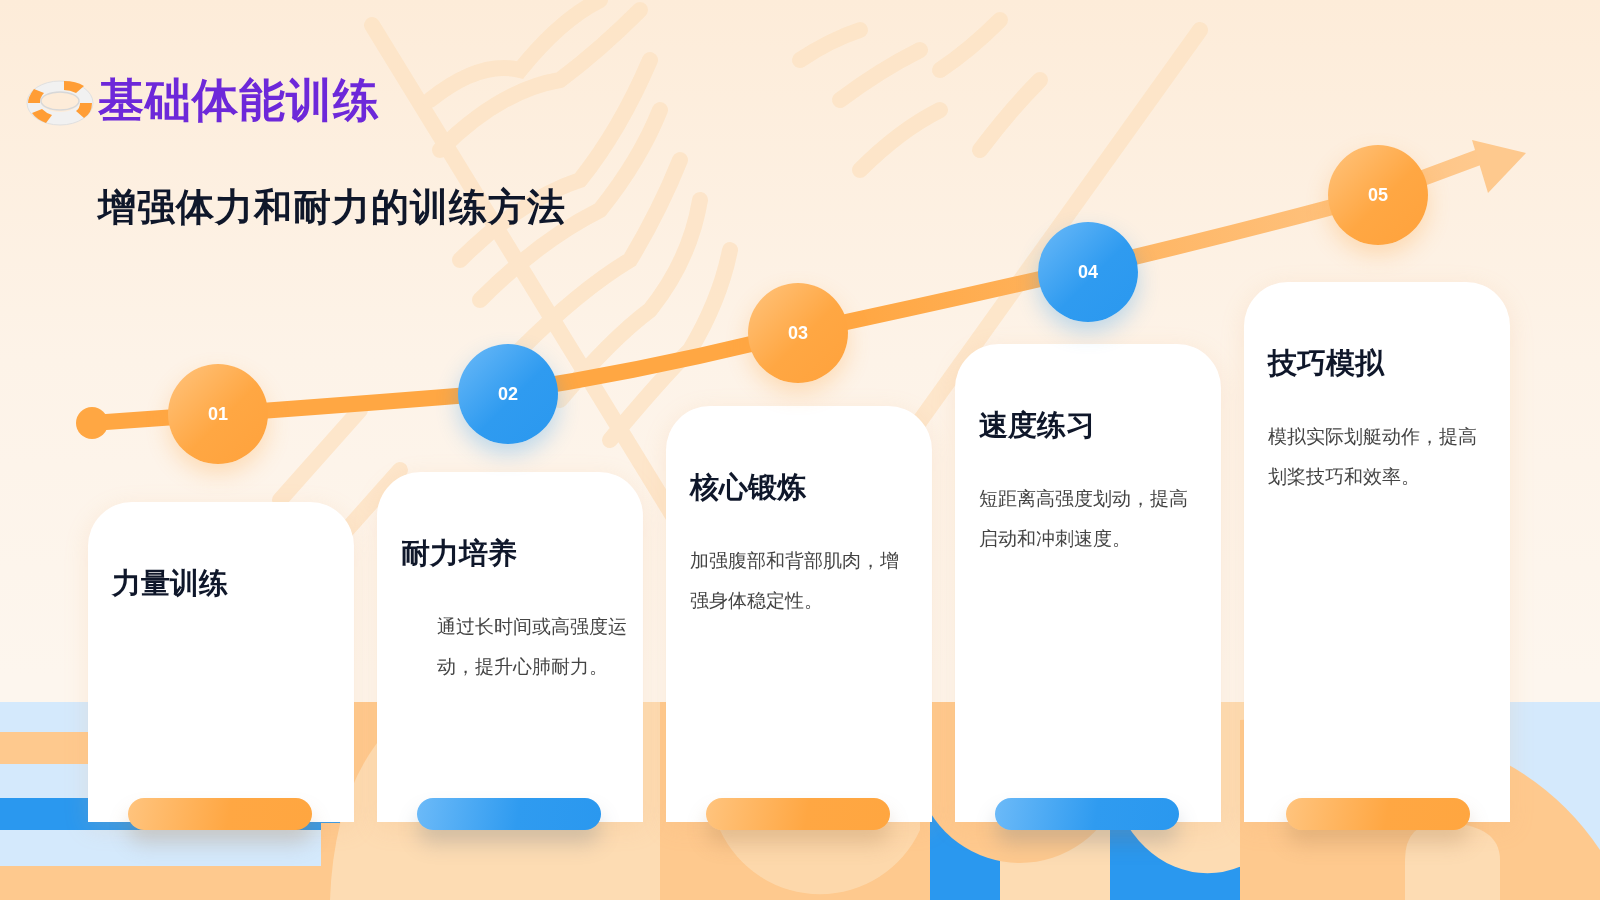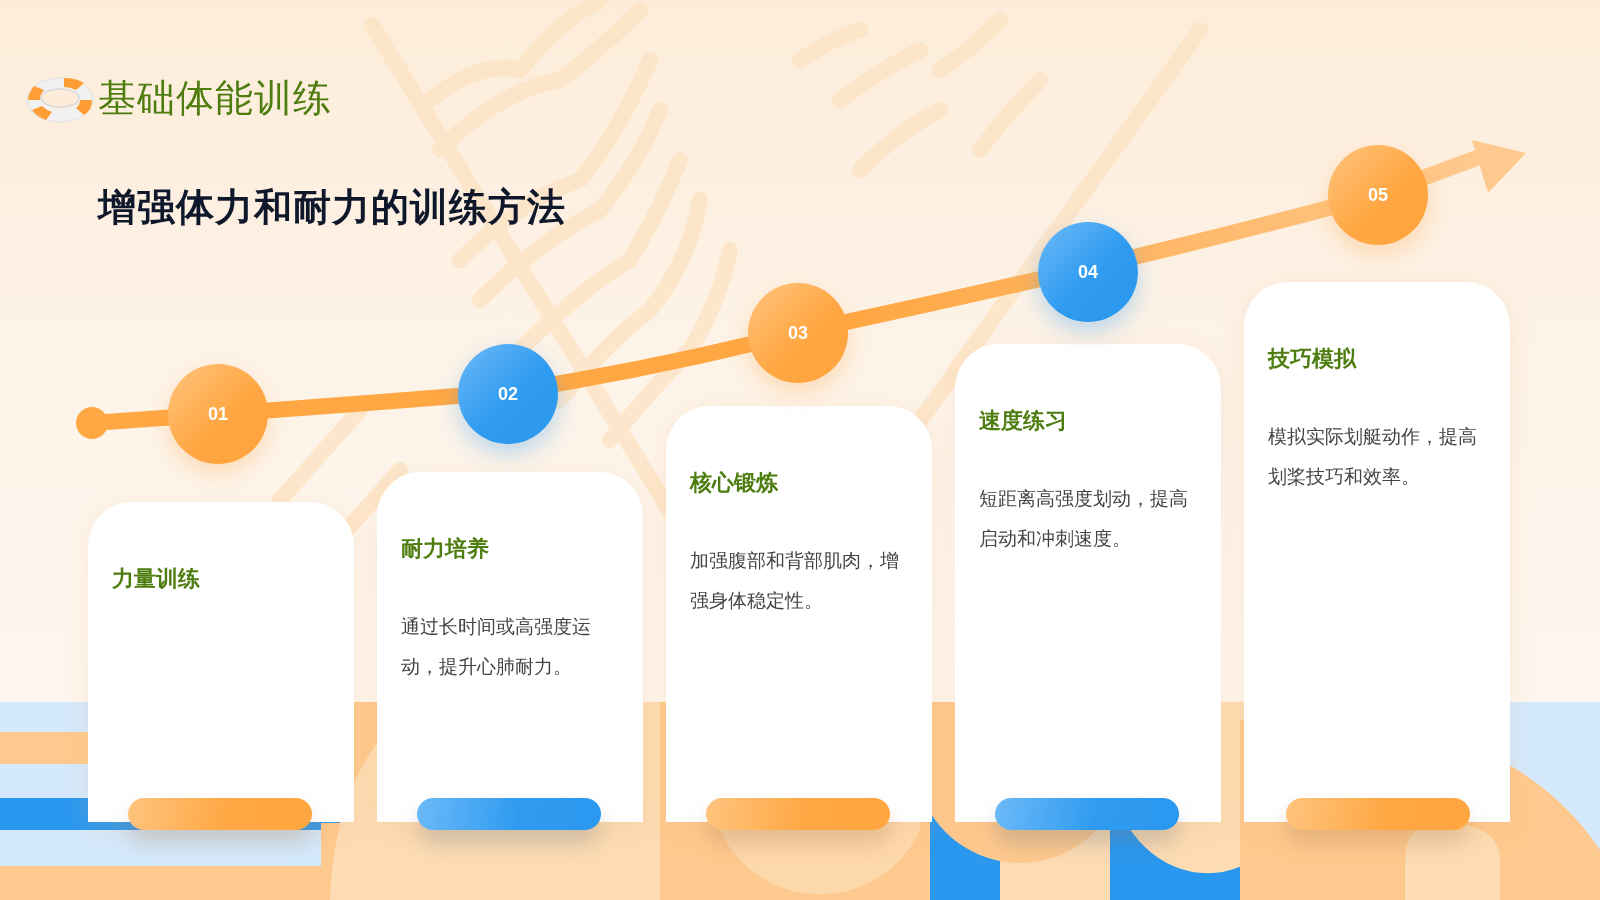--- a/index.html
+++ b/index.html
@@ -8,40 +8,40 @@
     position: relative;
     font-family: "DejaVu Sans", "Liberation Sans", sans-serif;
     background: linear-gradient(180deg, #fdecd9 0%, #fdf3e8 40%, #fdf6ee 75%, #fdf6ee 100%);
   }
   .bg-deco { position: absolute; inset: 0; pointer-events: none; }
 
   .bottom-band { position: absolute; left: 0; top: 702px; width: 1600px; height: 198px; overflow: hidden; }
 
   .title-row { position: absolute; left: 24px; top: 70px; display: flex; align-items: center; gap: 2px; }
   .lifebuoy { width: 72px; height: 56px; }
-  .main-title { font-size: 38px; font-weight: normal; color: #4d7c0f; letter-spacing: 1px; }
+  .main-title { font-size: 46px; font-weight: bold; color: #6d28d9; letter-spacing: 1px; }
   .subtitle { position: absolute; left: 98px; top: 182px; font-size: 38px; font-weight: bold; color: #0f172a; letter-spacing: 1px; }
 
   .timeline { position: absolute; left: 0; top: 0; width: 1600px; height: 900px; pointer-events: none; }
 
   .step-num {
     position: absolute; width: 100px; height: 100px; border-radius: 50%;
     display: flex; align-items: center; justify-content: center;
     color: #fff; font-size: 18px; font-weight: bold;
     font-family: "Liberation Sans", sans-serif;
   }
   .step-num.orange { background: linear-gradient(135deg, #ffc47e 0%, #ffa743 55%, #ffa23c 100%); box-shadow: 0 10px 22px rgba(255,167,67,0.30); }
   .step-num.blue { background: linear-gradient(135deg, #6cbaf8 0%, #2f9bf0 55%, #2a98ef 100%); box-shadow: 0 10px 22px rgba(42,152,239,0.30); }
 
   .card {
     position: absolute; width: 266px; background: #fff;
     border-radius: 44px 44px 0 0;
     box-shadow: 0 6px 24px rgba(240,170,110,0.18);
   }
-  .card-title { position: absolute; left: 24px; font-size: 22px; font-weight: bold; color: #4d7c0f; }
+  .card-title { position: absolute; left: 24px; font-size: 29px; font-weight: bold; color: #0f172a; }
   .card-desc { position: absolute; left: 24px; width: 222px; font-size: 19px; line-height: 40px; color: #444; }
 
   .pill {
     position: absolute; width: 184px; height: 32px; border-radius: 16px;
   }
   .pill.orange { background: linear-gradient(100deg, #ffc47e 0%, #ffa743 55%, #ffa640 100%); box-shadow: 0 14px 20px rgba(160,120,80,0.25); }
   .pill.blue { background: linear-gradient(100deg, #6cbaf8 0%, #2f9bf0 55%, #2a98ef 100%); box-shadow: 0 14px 20px rgba(90,110,130,0.25); }
 </style>
 </head>
 <body>
@@ -109,21 +109,21 @@
   </svg>
   <h1 class="main-title">基础体能训练</h1>
 </div>
 <h2 class="subtitle">增强体力和耐力的训练方法</h2>
 
 <div class="card" style="left:88px; top:502px; height:320px;">
   <div class="card-title" style="top:62px;">力量训练</div>
 </div>
 <div class="card" style="left:377px; top:472px; height:350px;">
   <div class="card-title" style="top:62px;">耐力培养</div>
-  <div class="card-desc" style="top:134px;">通过长时间或高强度运动，提升心肺耐力。</div>
+  <div class="card-desc" style="top:134px;margin-left:36px;">通过长时间或高强度运动，提升心肺耐力。</div>
 </div>
 <div class="card" style="left:666px; top:406px; height:416px;padding-left:40px;">
   <div class="card-title" style="top:62px;">核心锻炼</div>
   <div class="card-desc" style="top:134px;">加强腹部和背部肌肉，增强身体稳定性。</div>
 </div>
 <div class="card" style="left:955px; top:344px; height:478px;">
   <div class="card-title" style="top:62px;">速度练习</div>
   <div class="card-desc" style="top:134px;">短距离高强度划动，提高启动和冲刺速度。</div>
 </div>
 <div class="card" style="left:1244px; top:282px; height:540px;">

